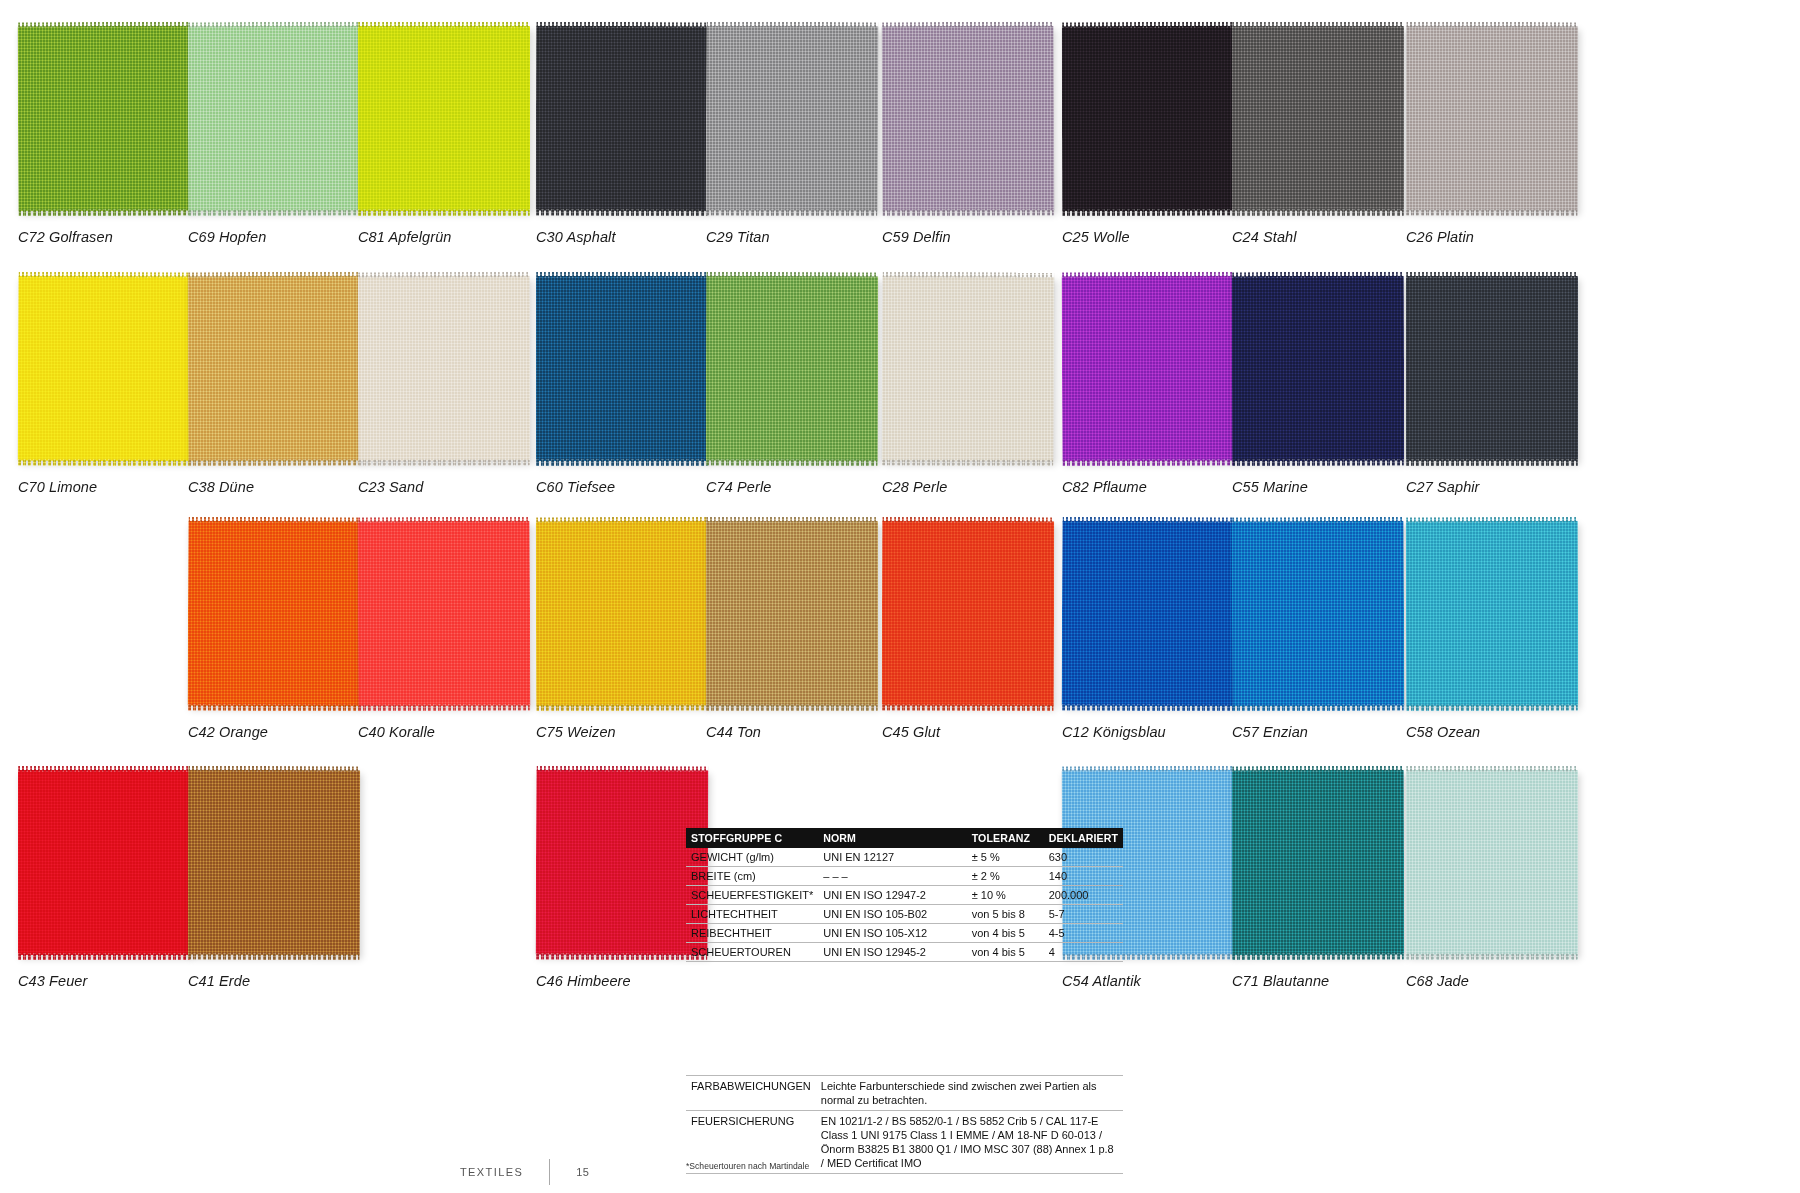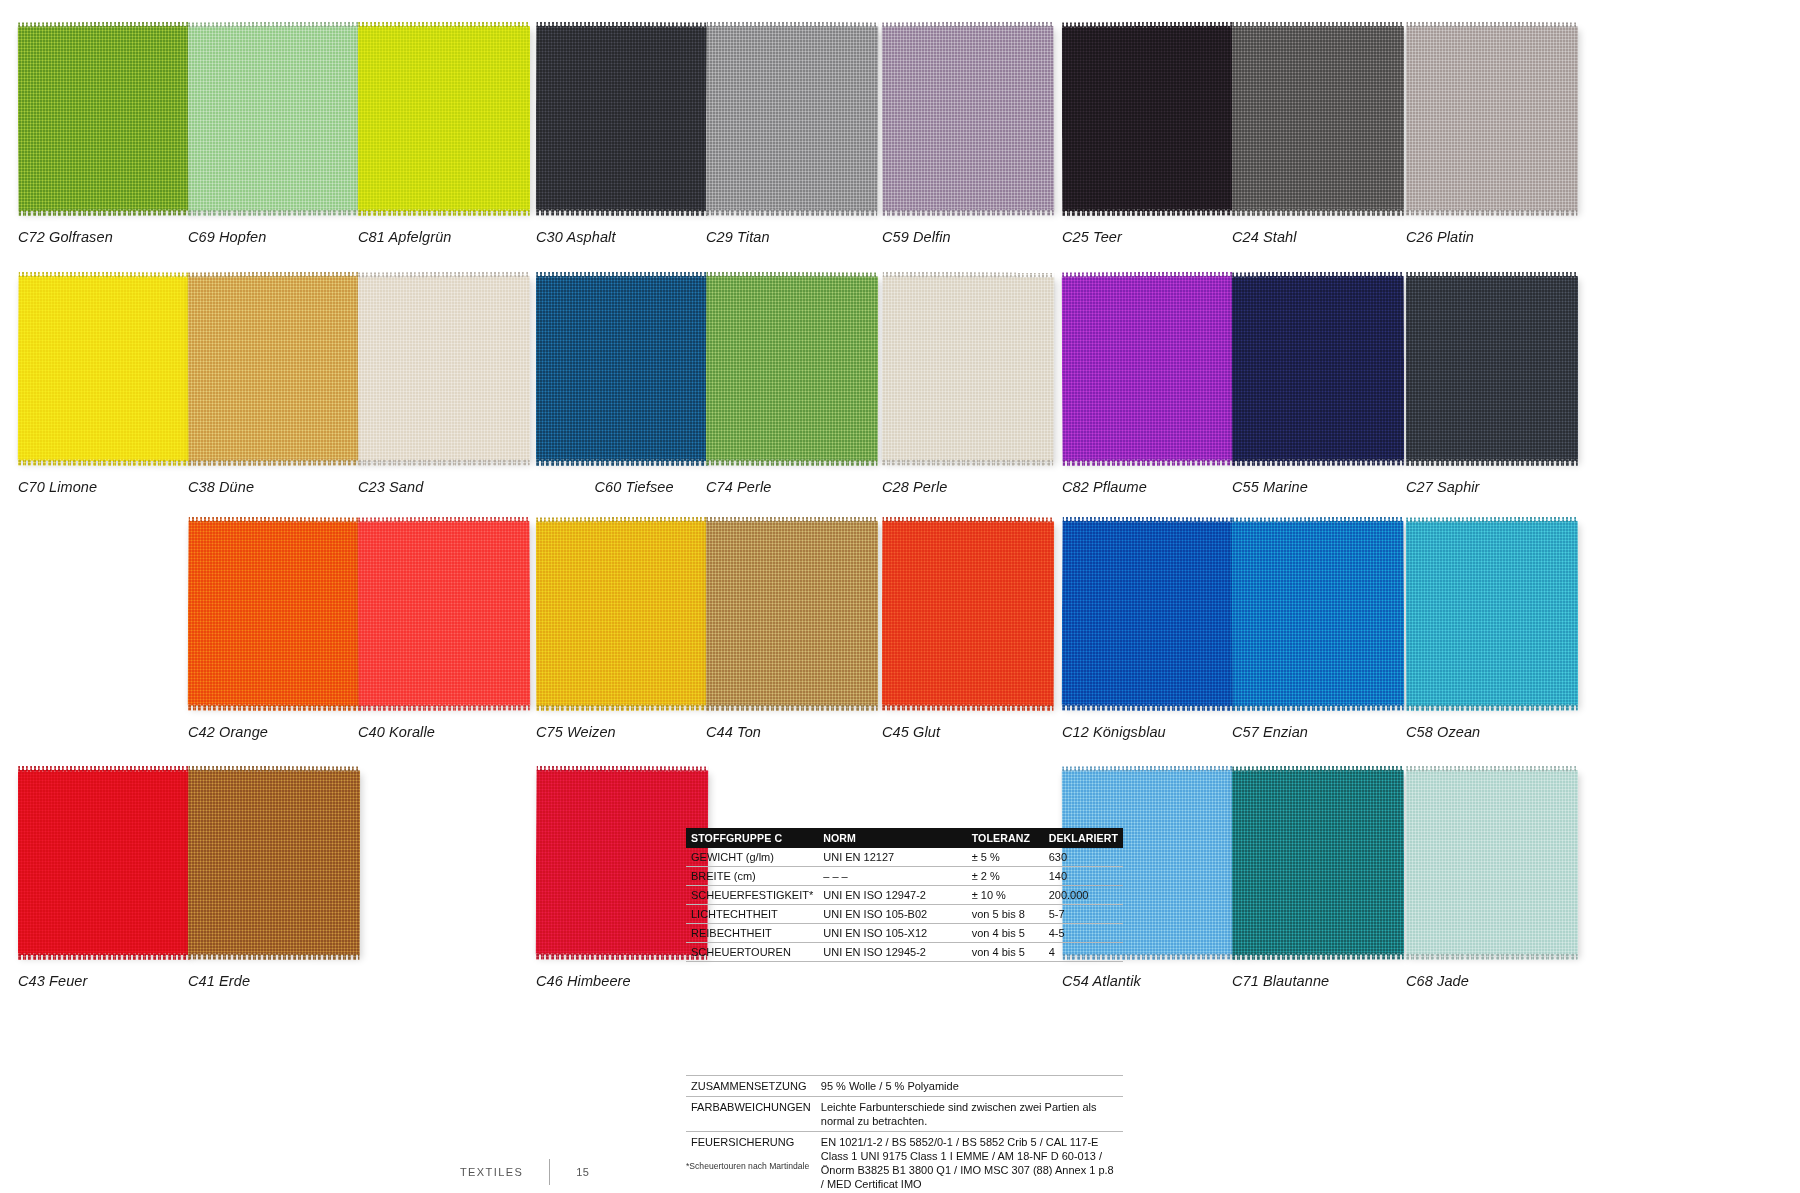--- a/index.html
+++ b/index.html
@@ -172,21 +172,21 @@
     <div class="swatch-cell" style="left: 706px; top: 8px;">
       <div class="swatch" style="background-color: rgb(154, 154, 156); transform: rotate(0.24deg);"></div>
       <div class="swatch-label">C29 Titan</div>
     </div>
     <div class="swatch-cell" style="left: 882px; top: 8px;">
       <div class="swatch" style="background-color: rgb(168, 151, 173); transform: rotate(-0.24deg);"></div>
       <div class="swatch-label">C59 Delfin</div>
     </div>
     <div class="swatch-cell" style="left: 1062px; top: 8px;">
       <div class="swatch" style="background-color: rgb(36, 29, 36); transform: rotate(-0.12deg);"></div>
-      <div class="swatch-label">C25 Teer</div>
+      <div class="swatch-label">C25 Wolle</div>
     </div>
     <div class="swatch-cell" style="left: 1232px; top: 8px;">
       <div class="swatch" style="background-color: rgb(95, 93, 92); transform: rotate(0deg);"></div>
       <div class="swatch-label">C24 Stahl</div>
     </div>
     <div class="swatch-cell" style="left: 1406px; top: 8px;">
       <div class="swatch" style="background-color: rgb(182, 174, 172); transform: rotate(0.12deg);"></div>
       <div class="swatch-label">C26 Platin</div>
     </div>
     <div class="swatch-cell" style="left: 18px; top: 258px;">
@@ -194,21 +194,21 @@
       <div class="swatch-label">C70 Limone</div>
     </div>
     <div class="swatch-cell" style="left: 188px; top: 258px;">
       <div class="swatch" style="background-color: rgb(214, 173, 88); transform: rotate(-0.24deg);"></div>
       <div class="swatch-label">C38 Düne</div>
     </div>
     <div class="swatch-cell" style="left: 358px; top: 258px;">
       <div class="swatch" style="background-color: rgb(230, 222, 209); transform: rotate(-0.12deg);"></div>
       <div class="swatch-label">C23 Sand</div>
     </div>
-    <div class="swatch-cell" style="left: 536px; top: 258px; text-align: center;">
+    <div class="swatch-cell" style="left: 536px; top: 258px;">
       <div class="swatch" style="background-color: rgb(23, 84, 127); transform: rotate(0deg);"></div>
       <div class="swatch-label">C60 Tiefsee</div>
     </div>
     <div class="swatch-cell" style="left: 706px; top: 258px;">
       <div class="swatch" style="background-color: rgb(121, 171, 82); transform: rotate(0.12deg);"></div>
       <div class="swatch-label">C74 Perle</div>
     </div>
     <div class="swatch-cell" style="left: 882px; top: 258px;">
       <div class="swatch" style="background-color: rgb(226, 220, 208); transform: rotate(0.24deg);"></div>
       <div class="swatch-label">C28 Perle</div>
@@ -331,24 +331,20 @@
           <td>4</td>
         </tr>
       </tbody>
   </table>
 </div>
 
 <div id="spec-extra">
   <table class="extra">
     <tbody id="extra-body">
         <tr>
-          <td class="extra-key">ZUSAMMENSETZUNG</td>
-          <td>95 % Wolle / 5 % Polyamide</td>
-        </tr>
-        <tr>
           <td class="extra-key">FARBABWEICHUNGEN</td>
           <td>Leichte Farbunterschiede sind zwischen zwei Partien als normal zu betrachten.</td>
         </tr>
         <tr>
           <td class="extra-key">FEUERSICHERUNG</td>
           <td>EN 1021/1-2 / BS 5852/0-1 / BS 5852 Crib 5 / CAL 117-E Class 1 UNI 9175 Class 1 I EMME / AM 18-NF D 60-013 / Önorm B3825 B1 3800 Q1 / IMO MSC 307 (88) Annex 1 p.8 / MED Certificat IMO</td>
         </tr>
       </tbody>
   </table>
 </div>

